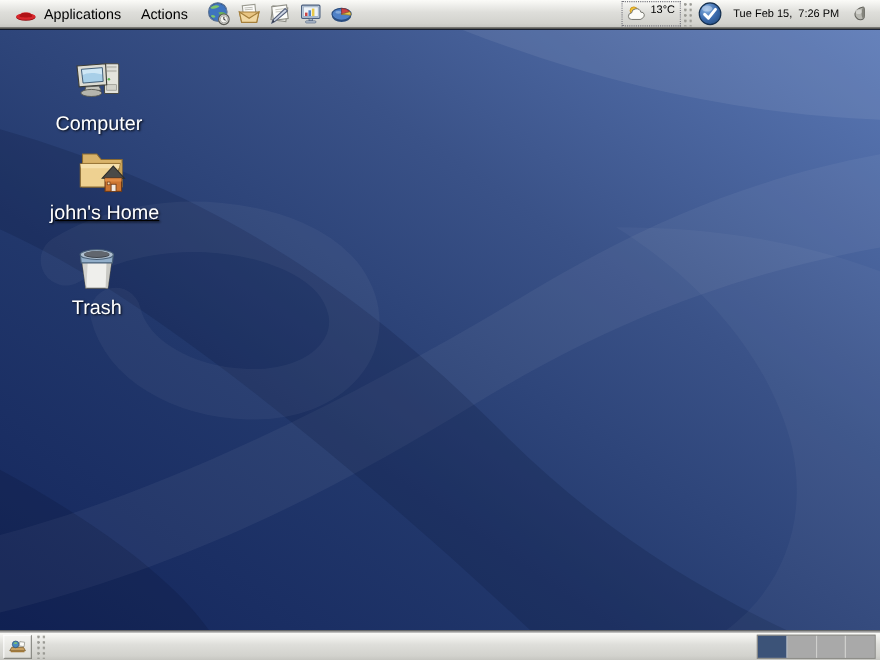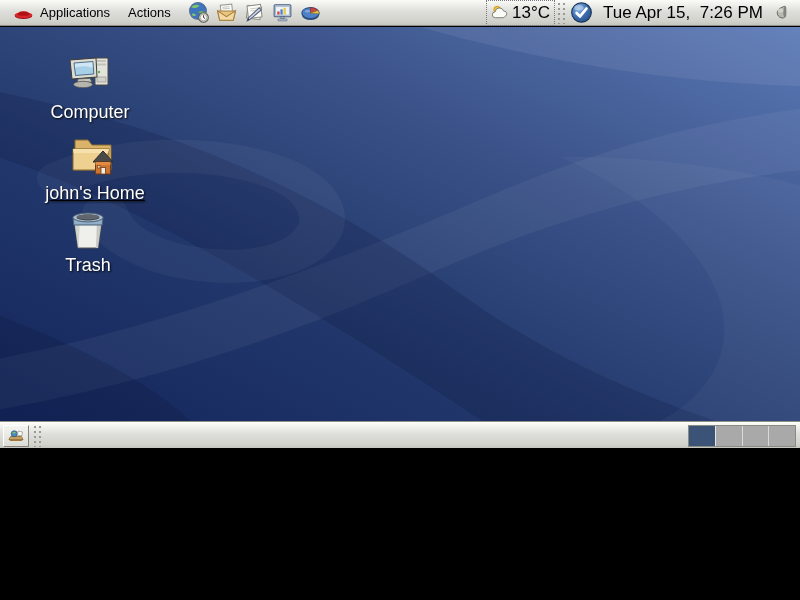--- a/index.html
+++ b/index.html
@@ -1,18 +1,18 @@
 <!DOCTYPE html>
 <html><head>
 <meta charset="utf-8">
 <style>
   * { margin:0; padding:0; box-sizing:border-box; }
   html,body { width:800px; height:600px; overflow:hidden; background:#000; }
   .screen {
-    position:relative; width:800px; height:448px;
+    position:relative; width:800px; height:600px;
     font-family:"Liberation Sans", sans-serif; color:#000;
     user-select:none;
   }
 
   
   .panel {
     position:absolute; left:0; right:0; height:26px;
     background:linear-gradient(#fbfbf8, #dededa 45%, #d2d2cd 85%, #c6c6c1);
     display:flex; align-items:center;
   }
@@ -22,21 +22,21 @@
   .menu-item {
     display:flex; align-items:center; gap:7px;
     height:24px; padding:0 9px; font-size:13px; cursor:default;
   }
 
   .launchers { display:flex; align-items:center; gap:3px; margin-left:6px; }
   .launcher { width:25px; height:25px; display:flex; align-items:center; justify-content:center; }
 
   .spacer { flex:1; }
 
-  .applet { display:flex; align-items:center; font-size:17px; }
+  .applet { display:flex; align-items:flex-start; font-size:10px; }
   .weather-applet {
     gap:2px; padding:2px 4px; border:1px dotted #77777f;
   }
   .drag-handle {
     width:8px; height:22px; margin:0 2px;
     background-image:radial-gradient(circle at 2px 2px, #9a9a94 1px, transparent 1.4px);
     background-size:5px 5px;
   }
   .clock-applet { padding:0 7px; white-space:pre; }
   .volume-applet { padding:0 4px 0 2px; }
@@ -54,21 +54,21 @@
     display:flex; flex-direction:column; align-items:center;
     cursor:default;
   }
   .desktop-icon .icon-label {
     margin-top:3px; font-size:18px; color:#ffffff;
     text-shadow:1px 1px 2px rgba(0,0,0,0.9);
     white-space:nowrap;
   }
   #icon-computer { left:42px; top:24px; }
   #icon-home     { left:47px; top:105px;text-decoration:underline; }
-  #icon-trash    { left:40px; top:179px;align-items:center; }
+  #icon-trash    { left:40px; top:193px;align-items:center; }
 
   
   .show-desktop-button {
     width:26px; height:22px;
     background:linear-gradient(#f4f4f1,#dcdcd7);
     border:1px solid; border-color:#ffffff #84847e #84847e #ffffff;
     display:flex; align-items:center; justify-content:center;
   }
   .workspace-switcher {
     display:flex; width:108px; height:22px; margin-right:1px;
@@ -191,21 +191,21 @@
             </radialGradient>
           </defs>
           <circle cx="11" cy="11" r="9.4" fill="url(#rhn)" stroke="#16304f"></circle>
           <ellipse cx="8.5" cy="6.5" rx="4.5" ry="2.6" fill="#ffffff" opacity="0.35"></ellipse>
           <path d="M6.3,11.5 L9.6,14.8 L15.7,7.2" stroke="#ffffff" stroke-width="2.6" fill="none" stroke-linecap="round" stroke-linejoin="round"></path>
         </svg>
       </span>
     </div>
 
     <div class="applet clock-applet">
-      <span>Tue Apr 15,  7:26 PM</span>
+      <span>Tue Feb 15,  7:26 PM</span>
     </div>
 
     <div class="applet volume-applet">
       <span style="display:flex">
         <svg width="19" height="19" viewBox="0 0 20 20">
           <path d="M13.5,3.5 C9,4.5 6,7 5.5,10 C5.2,12.5 7.5,15.5 10.5,15.8 C13,16 14.5,14.5 14.5,12 L14.5,6 C14.5,4.5 14.2,3.6 13.5,3.5 Z" fill="#b9b9b2" stroke="#62625c"></path>
           <path d="M13.5,3.5 C12,5.5 11.5,9 12,12 C12.3,13.8 13.2,15.2 14.2,14.6 C14.5,13.9 14.5,13 14.5,12 L14.5,6 C14.5,4.5 14.2,3.6 13.5,3.5 Z" fill="#84847c"></path>
           <ellipse cx="9" cy="8" rx="3" ry="2.2" fill="#dadad4" opacity="0.8"></ellipse>
         </svg>
       </span>

